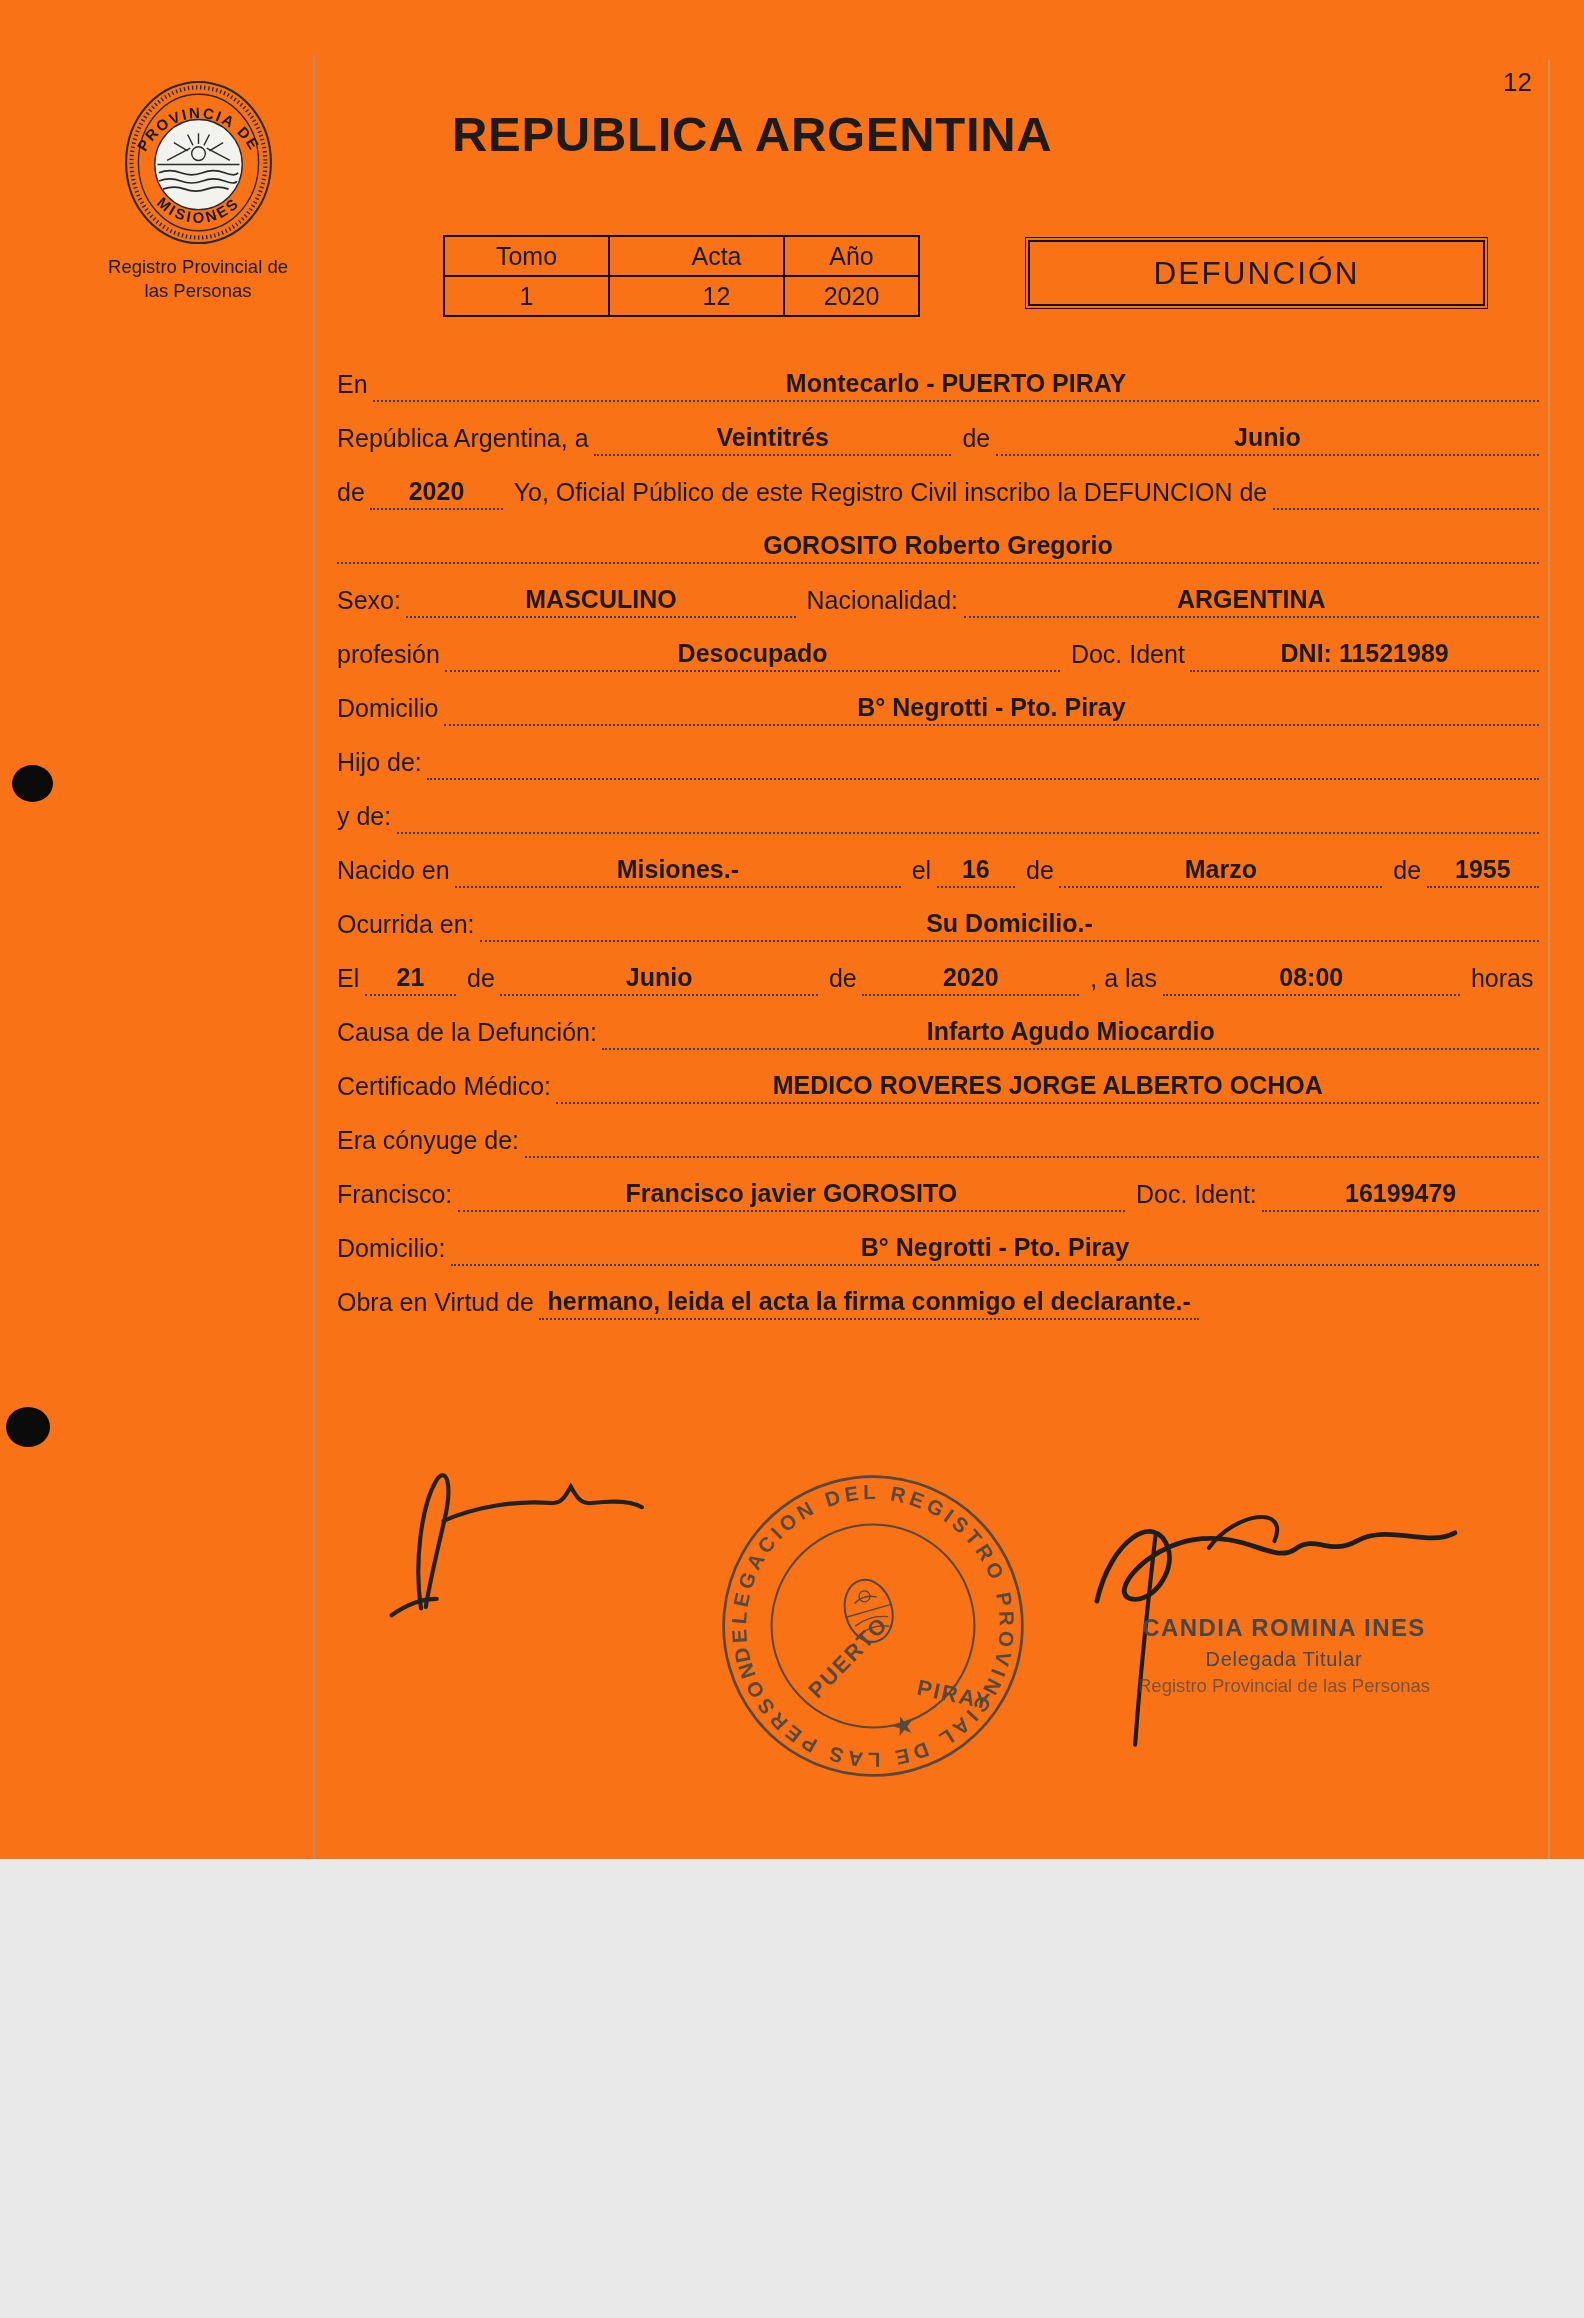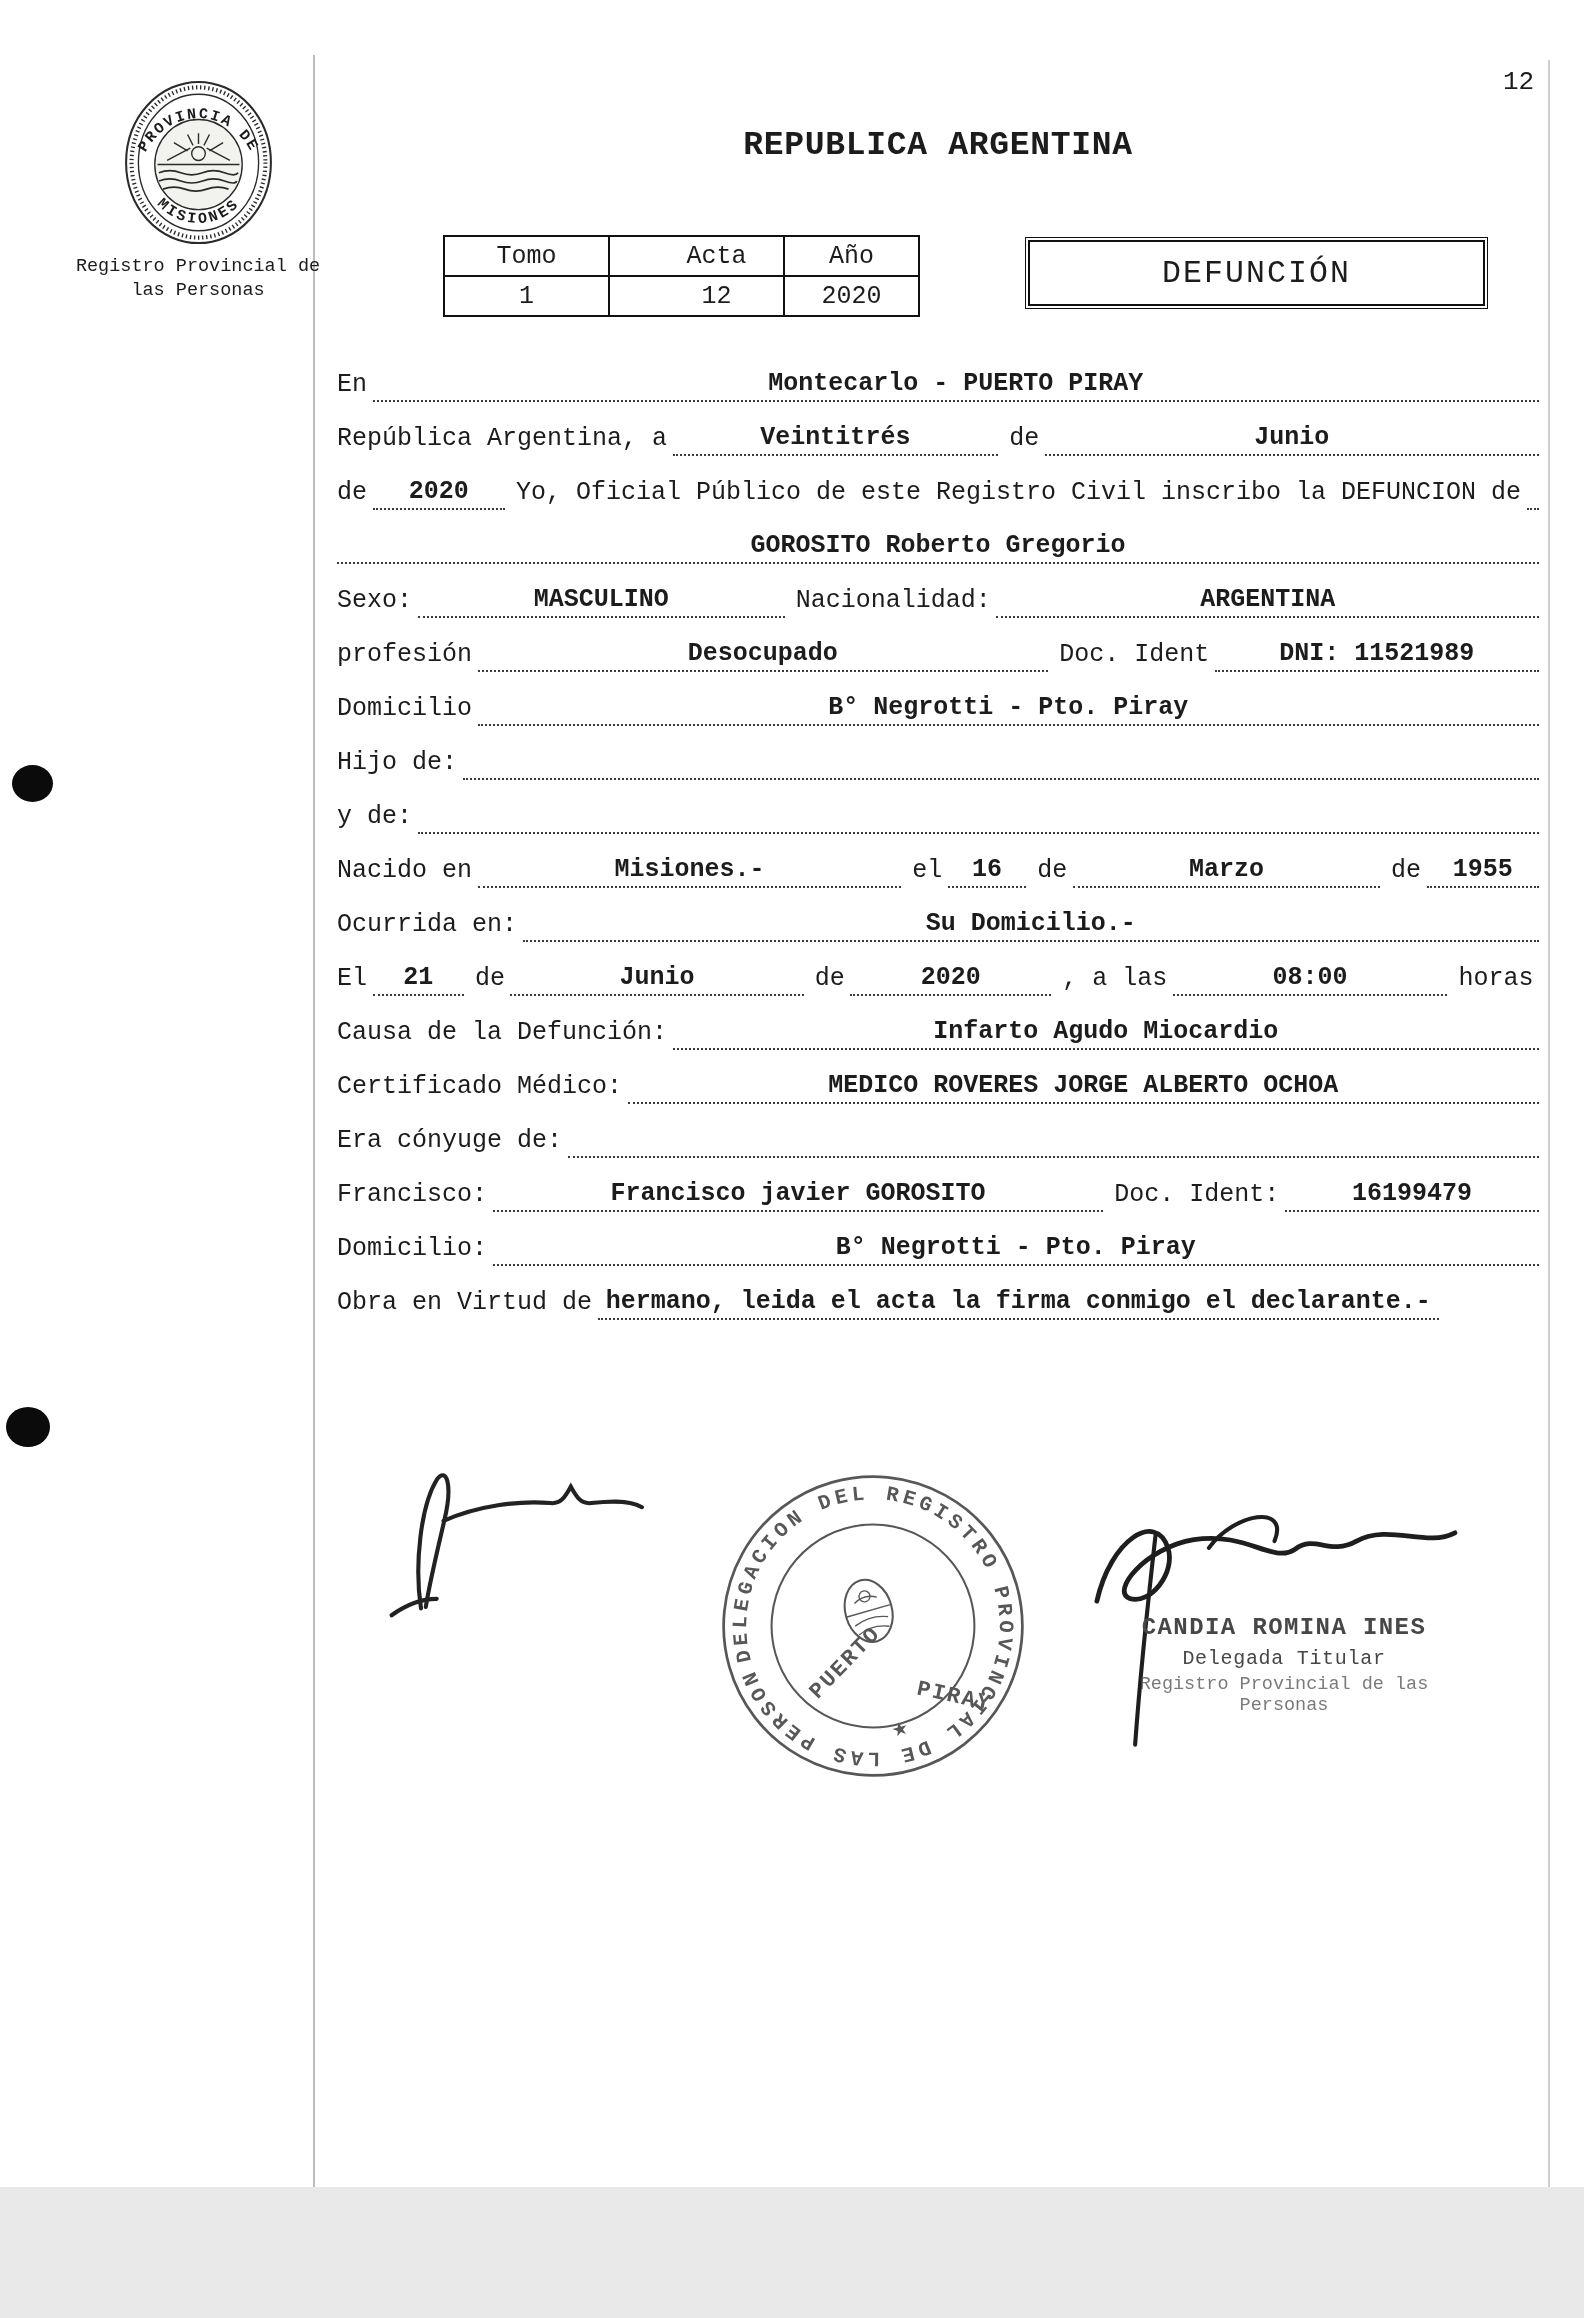--- a/index.html
+++ b/index.html
@@ -1,35 +1,35 @@
 <!DOCTYPE html>
 <html style="font-size:11px"><head>
 <meta charset="utf-8">
 <style>
   html,body { margin:0; padding:0; background:#e9e9e9; }
   .page {
-    position:relative; width:1585px; height:2187px; margin:0 auto;
-    background:#ffffff; color:#1c1c1c; overflow:hidden;
-    font-family:Liberation Mono, monospace;
+    position:relative; width:1585px; height:1859px; margin:0 auto;
+    background:#f97316; color:#1c1c1c; overflow:hidden;
+    font-family:Liberation Sans, sans-serif;
   }
   
   .scan-line-left  { position:absolute; left:313px;  top:55px;  height:2176px; width:2.1px; background:#9a9a9a; opacity:.65; }
   .scan-line-right { position:absolute; left:1548px; top:60px;  height:2224px; width:2.1px; background:#a8a8a8; opacity:.55; }
   .punch-dot { position:absolute; background:#0b0b0b; border-radius:50%; }
   .dot1 { left:12.3px; top:765px; width:41px; height:37px; }
   .dot2 { left:5.5px;  top:1407px; width:44px; height:40px; }
   .bottom-bar { position:absolute; left:681px; top:2306px; width:816px; height:6.8px; background:#141414; }
 
   .page-number { position:absolute; left:1503px; top:67px; font-size:26px; }
 
   .seal { position:absolute; left:122px; top:77px; width:153px; height:171px; }
   .seal-caption { position:absolute; left:75px; top:255px; width:246px; text-align:center; font-size:18.5px; line-height:1.3; }
 
-  .title { position:absolute; left:452px; top:127px; width:972px; text-align:center;
-           font-size:33px; font-weight:bold; letter-spacing:0.7px; }
+  .title { position:absolute; left:452px; top:106px; width:972px; text-align:left;
+           font-size:49px; font-weight:bold; letter-spacing:0.7px; }
 
   .acta-table { position:absolute; left:443px; top:235px; border-collapse:collapse; font-size:25px; }
   .acta-table td { border:2.1px solid #111; text-align:center; height:38px; padding:0; }
   .acta-table .c1 { width:163px; } .acta-table .c2 { width:133px;padding-left:40px; } .acta-table .c3 { width:133px; }
 
   .def-box { position:absolute; left:1028px; top:240px; width:453px; height:62px;
              border:2.1px solid #111; outline:1.4px solid #111; outline-offset:2.7px;
              display:flex; align-items:center; justify-content:center;
              font-size:31.5px; letter-spacing:2.1px; }
 

